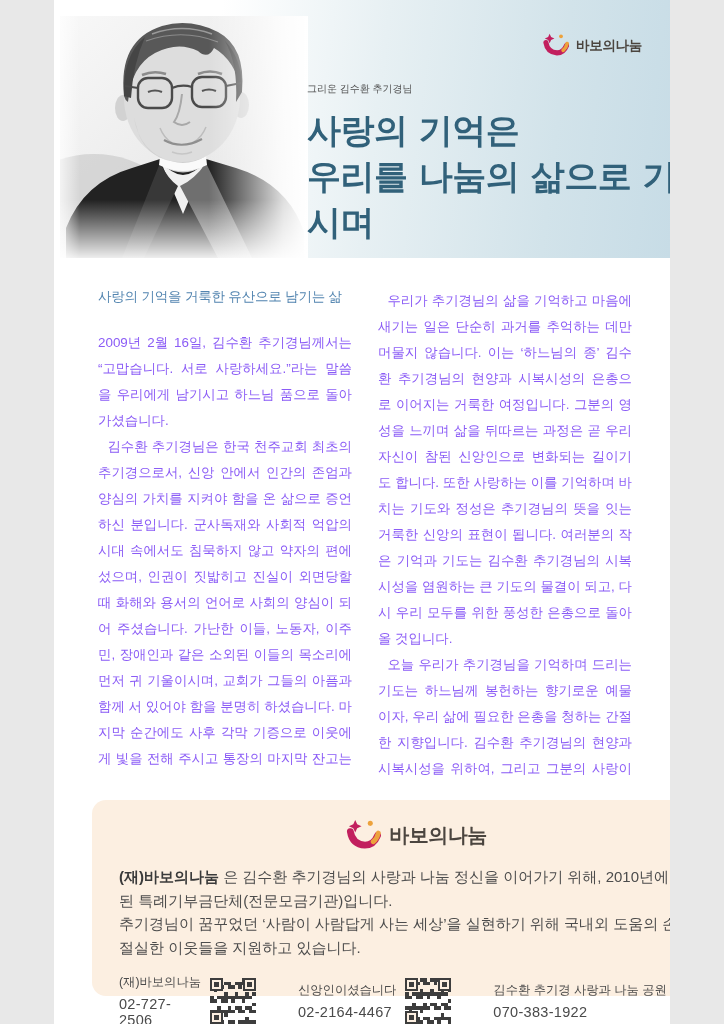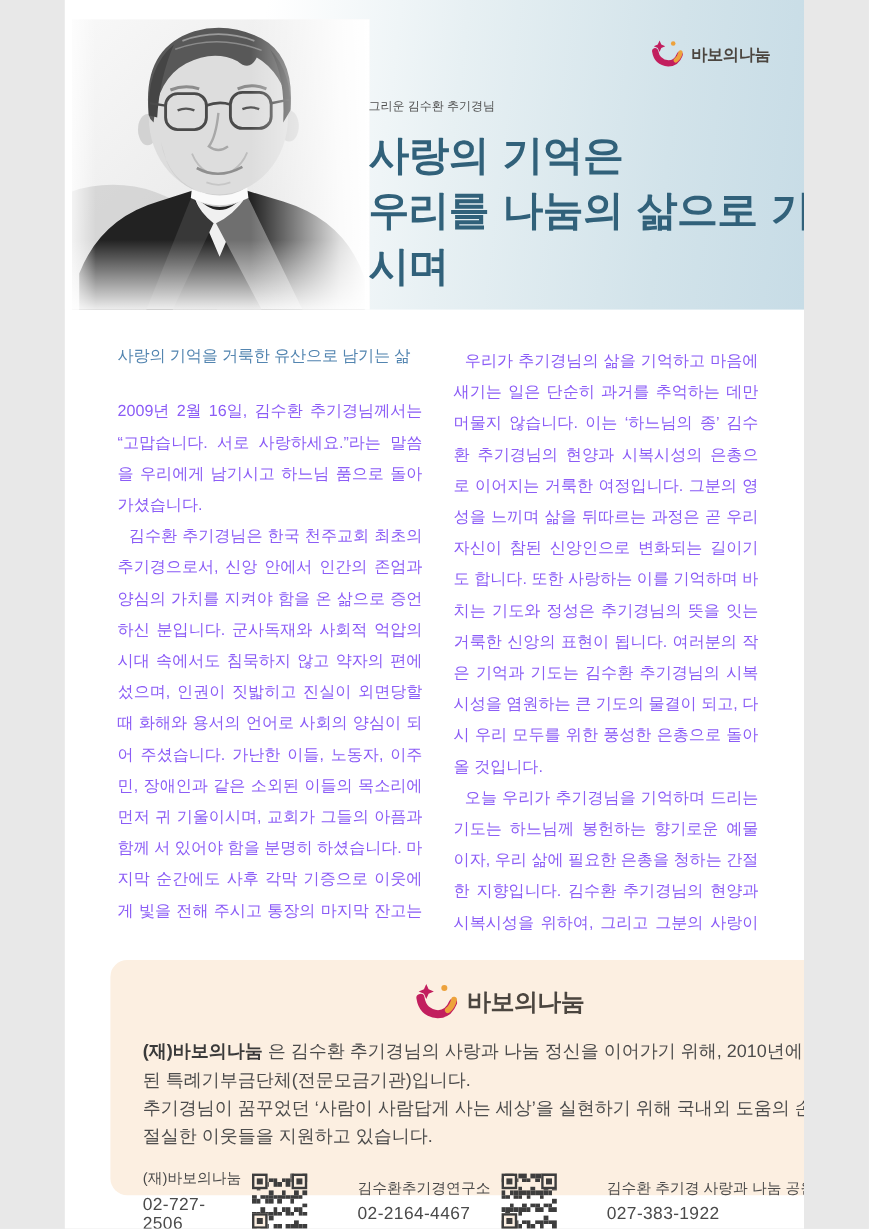--- a/index.html
+++ b/index.html
@@ -354,21 +354,21 @@
               <i class="on"></i>
             </span>
             <i class="f f1"></i>
             <i class="f f2"></i>
             <i class="f f3"></i>
           </div>
       </div>
 
       <div class="contact c2">
         <div class="ct">
-          <div class="cname">김수환추기경연구소</div>
+          <div class="cname">신앙인이셨습니다</div>
           <div class="cphone">02-2164-4467</div>
         </div>
         <div class="qr">
             <span class="mods">
               <i></i>
               <i class="on"></i>
               <i class="on"></i>
               <i></i>
               <i class="on"></i>
               <i class="on"></i>
@@ -538,21 +538,21 @@
             </span>
             <i class="f f1"></i>
             <i class="f f2"></i>
             <i class="f f3"></i>
           </div>
       </div>
 
       <div class="contact c3">
         <div class="ct">
           <div class="cname">김수환 추기경 사랑과 나눔 공원</div>
-          <div class="cphone">027-383-1922</div>
+          <div class="cphone">070-383-1922</div>
         </div>
         <div class="qr">
             <span class="mods">
               <i class="on"></i>
               <i class="on"></i>
               <i class="on"></i>
               <i class="on"></i>
               <i></i>
               <i class="on"></i>
               <i class="on"></i>

